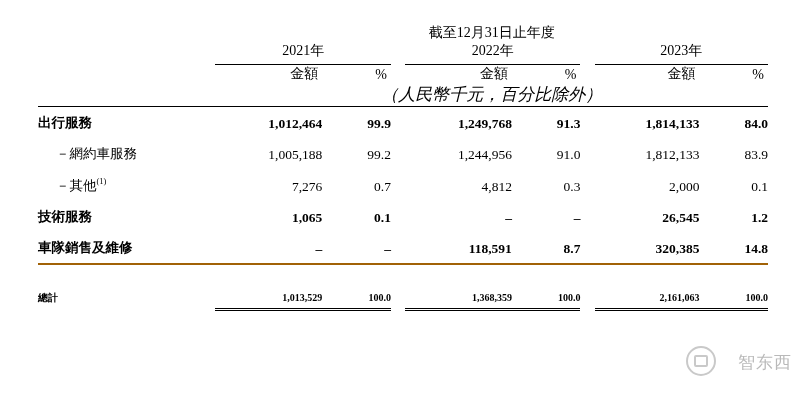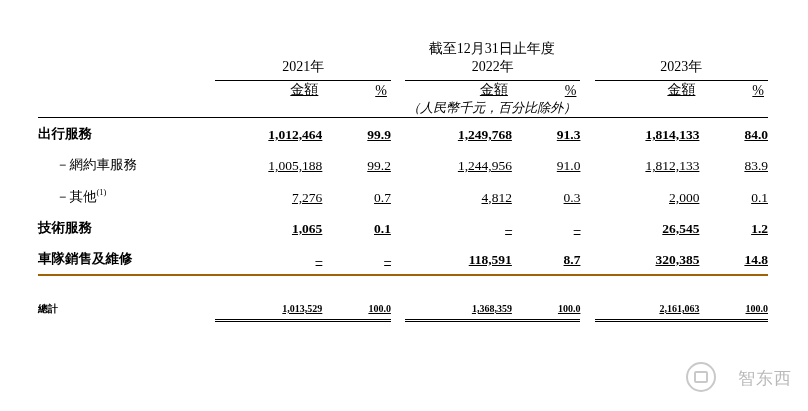--- a/index.html
+++ b/index.html
@@ -11,39 +11,39 @@
     height: 411px;
     background: #ffffff;
     font-family: "Liberation Serif", serif;
     color: #000000;
     position: relative;
     overflow: hidden;
   }
   .sheet {
     position: absolute;
     left: 0;
-    top: 16px;
+    top: 0;
     width: 808px;
     height: 388px;
   }
   table.fin {
     position: absolute;
     left: 38px;
     top: 24px;
     width: 730px;
     border-collapse: collapse;
     font-size: 13.5px;
   }
   table.fin td, table.fin th {
     padding: 0;
     vertical-align: bottom;
     font-weight: normal;
   }
   .c-label { text-align: left; padding-left: 2px; margin-left: 39px; }
-  .c-num   { text-align: right; padding-right: 4px; white-space: nowrap; text-decoration: underline; }
+  .c-num   { text-align: right; padding-right: 4px; white-space: nowrap; }
   .gap     { width: 14px; }
   .title-row td {
     text-align: center;
     font-weight: bold;
     font-size: 14px;
     padding-bottom: 9px;
   }
   .yearhead td {
     text-align: center;
     font-weight: bold;
@@ -57,21 +57,21 @@
   .colhead td {
     font-weight: bold;
     font-size: 14px;
     padding-top: 7px;
     padding-bottom: 5px;
   }
   .colhead td.c-num { text-align: right; padding-right: 4px; }
   .unitnote td {
     text-align: center;
     font-style: italic;
-    font-size: 13px;
+    font-size: 17px;
     padding-top: 7px;
     padding-bottom: 22px;
   }
   tr.data td { font-size: 13.5px; padding-top: 7px; padding-bottom: 6px; }
   tr.data.bold td { font-weight: bold; }
   tr.sub td.c-label { padding-left: 18px; }
   .sup { font-size: 8.5px; vertical-align: super; }
 
   .topline td { border-top: 1px solid #000; }
   .botline td { border-bottom: 2px solid #a16207; }

